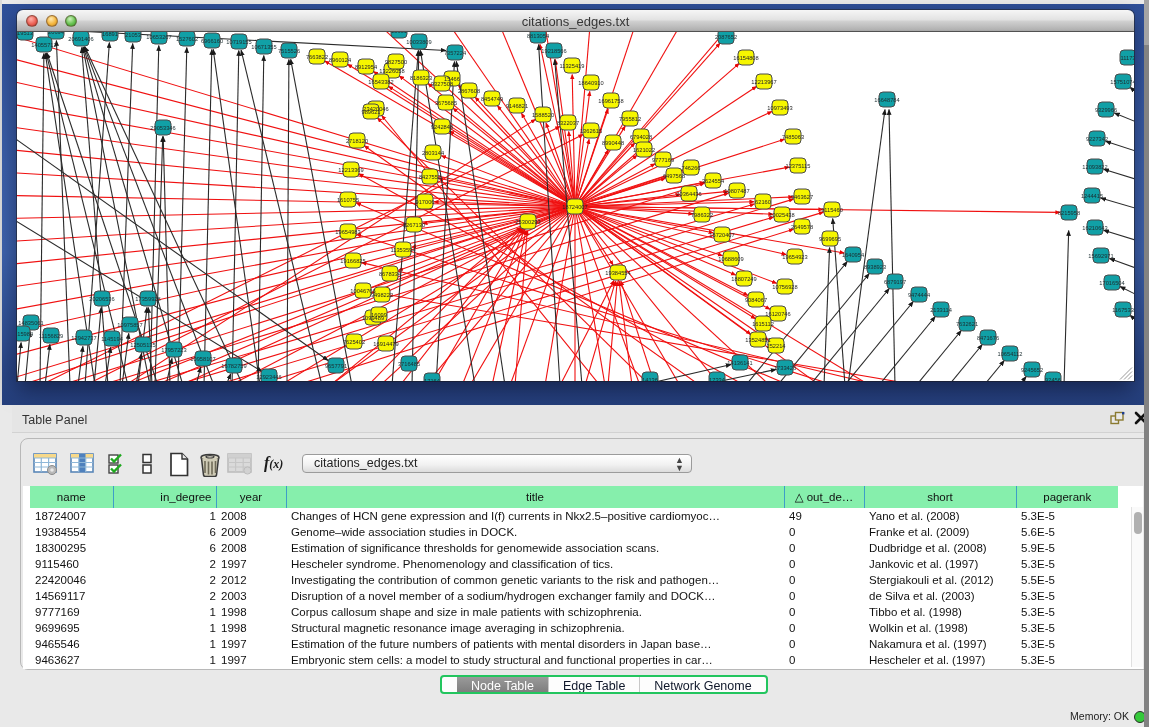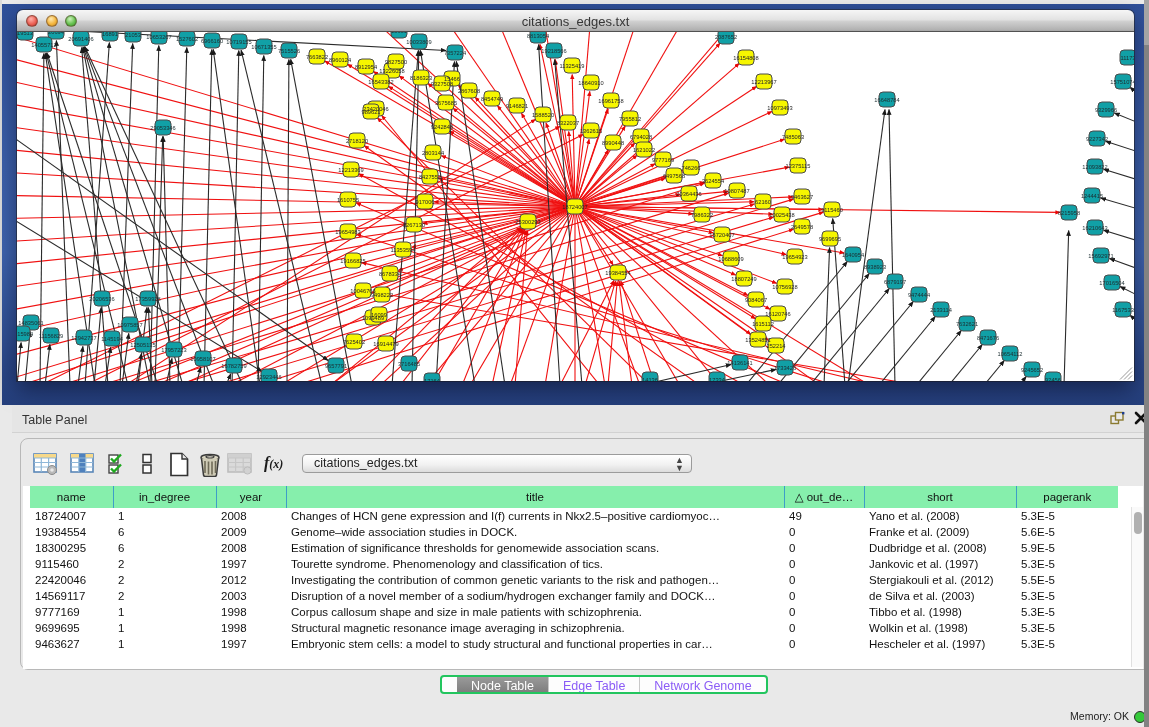--- a/index.html
+++ b/index.html
@@ -31,27 +31,27 @@
   border:1px solid #9b9b9b; border-radius:4px;
   background:linear-gradient(180deg,#ffffff 0%,#f2f2f2 55%,#dcdcdc 100%);
   font-size:12.5px; color:#222; padding-left:11px; line-height:17px; }
 #combo .arr { position:absolute; right:7px; top:1px; font-size:9px; color:#444; line-height:8px; }
 #tablearea { position:absolute; left:2px; top:47px; width:1120px; height:183px; background:#fff; overflow:hidden; }
 table { border-collapse:collapse; table-layout:fixed; width:1076px; font-size:11.5px; margin-left:7px; }
 th { background:#86efac; border-left:1.4px solid #3e9dc8; font-weight:normal;
   height:20px; font-size:11.5px; color:#111; padding:4px; }
 th:first-child { border-left:none; }
 td { height:16px; padding:0 0 0 5px; color:#111; white-space:nowrap; overflow:hidden; }
-.c1{width:83px;} .c2{width:103px;} .c3{width:70px;} .c4{width:498px;} .c5{width:80px;} .c6{width:152px;} .c7{width:102px;}
+.c1{width:83px;} .c2{width:103px;text-align:right;} .c3{width:70px;} .c4{width:498px;} .c5{width:80px;} .c6{width:152px;} .c7{width:102px;}
 #vsb { position:absolute; right:8px; top:68px; width:12px; height:160px; background:#fafafa; border-left:1px solid #e0e0e0;}
 #vsb .thumb { position:absolute; left:2px; top:5px; width:8px; height:22px; border-radius:4px; background:#b0b0b0; }
 #tabs { position:absolute; left:428px; top:270px; height:19px; display:flex;
   border:2px solid #22c55e; border-radius:4px; overflow:hidden; background:#fdfdfd;
   font-size:12.5px;padding-left:15px; }
-#tabs .seg { padding:1px 14px 0; line-height:17px; color:#8b5cf6; border-left:1px solid #c8c8c8; }
+#tabs .seg { padding:1px 14px 0; line-height:17px; color:#0f172a; border-left:1px solid #c8c8c8; }
 #tabs .seg:first-child { border-left:none; }
 #tabs .sel { background:linear-gradient(180deg,#9a9a9a,#7e7e7e); color:#fff; }
 #status { position:absolute; right:10px; top:305px; font-size:10.5px; color:#222; }
 #status .dot { display:inline-block; width:12px; height:12px; border-radius:50%;
   background:#35c93a; border:1.4px solid #2b2b2b; vertical-align:-3px; margin-left:5px; }
 .icon { position:absolute; top:7px; }
 </style></head>
 <body>
 <div id="netpanel"></div>
 <div id="topstrip"></div>
@@ -648,21 +648,21 @@
               <td class="c3">2008</td>
               <td class="c4">Estimation of significance thresholds for genomewide association scans.</td>
               <td class="c5">0</td>
               <td class="c6">Dudbridge et al. (2008)</td>
               <td class="c7">5.9E-5</td>
             </tr>
 <tr>
               <td class="c1">9115460</td>
               <td class="c2">2</td>
               <td class="c3">1997</td>
-              <td class="c4">Tourette syndrome. Phenomenology and classification of tics.</td>
+              <td class="c4">Hescheler syndrome. Phenomenology and classification of tics.</td>
               <td class="c5">0</td>
               <td class="c6">Jankovic et al. (1997)</td>
               <td class="c7">5.3E-5</td>
             </tr>
 <tr>
               <td class="c1">22420046</td>
               <td class="c2">2</td>
               <td class="c3">2012</td>
               <td class="c4">Investigating the contribution of common genetic variants to the risk and pathogen…</td>
               <td class="c5">0</td>
@@ -687,20 +687,29 @@
               <td class="c6">Tibbo et al. (1998)</td>
               <td class="c7">5.3E-5</td>
             </tr>
 <tr>
               <td class="c1">9699695</td>
               <td class="c2">1</td>
               <td class="c3">1998</td>
               <td class="c4">Structural magnetic resonance image averaging in schizophrenia.</td>
               <td class="c5">0</td>
               <td class="c6">Wolkin et al. (1998)</td>
+              <td class="c7">5.3E-5</td>
+            </tr>
+<tr>
+              <td class="c1">9465546</td>
+              <td class="c2">1</td>
+              <td class="c3">1997</td>
+              <td class="c4">Estimation of the future numbers of patients with mental disorders in Japan base…</td>
+              <td class="c5">0</td>
+              <td class="c6">Nakamura et al. (1997)</td>
               <td class="c7">5.3E-5</td>
             </tr>
 <tr>
               <td class="c1">9463627</td>
               <td class="c2">1</td>
               <td class="c3">1997</td>
               <td class="c4">Embryonic stem cells: a model to study structural and functional properties in car…</td>
               <td class="c5">0</td>
               <td class="c6">Hescheler et al. (1997)</td>
               <td class="c7">5.3E-5</td>

